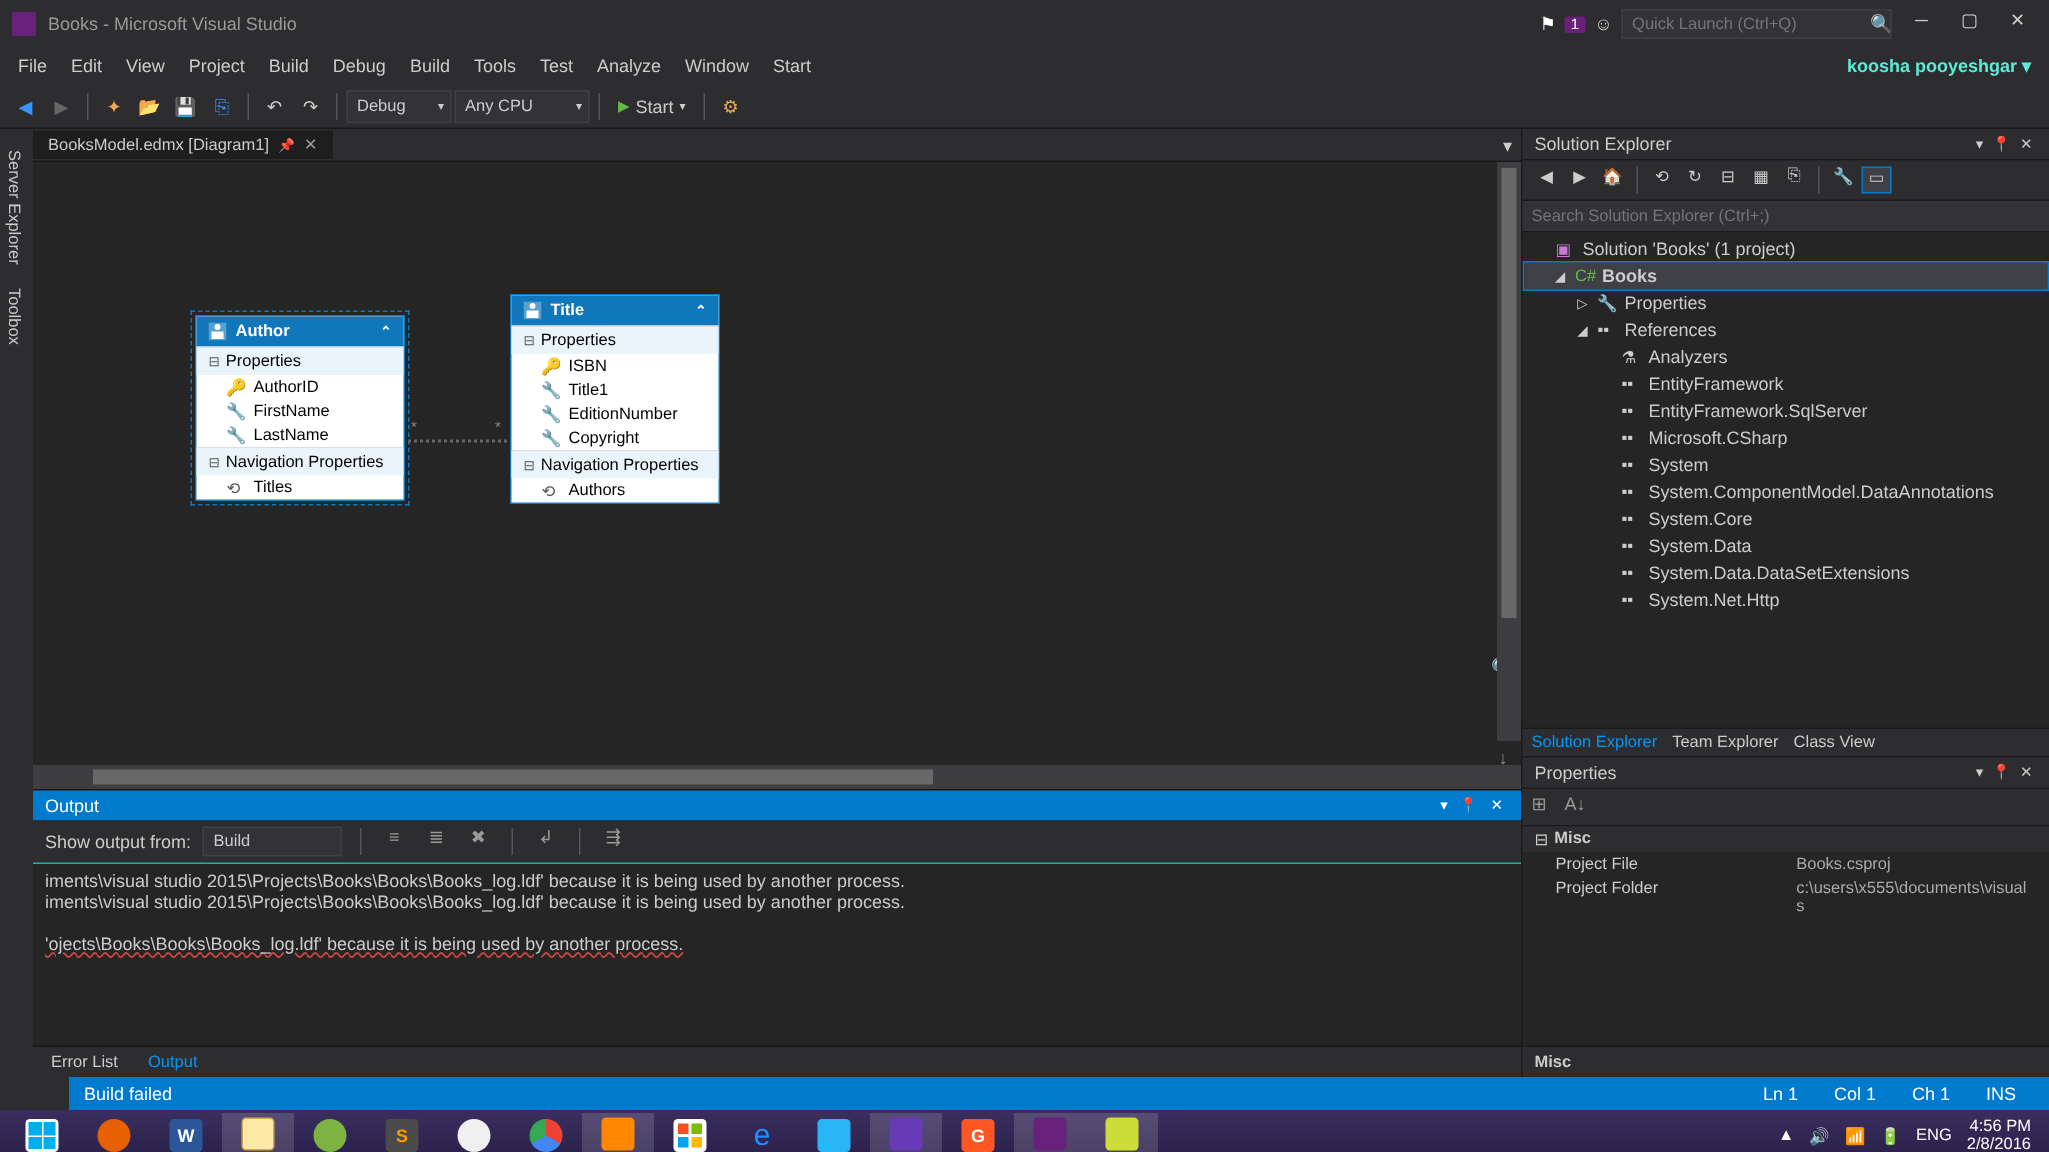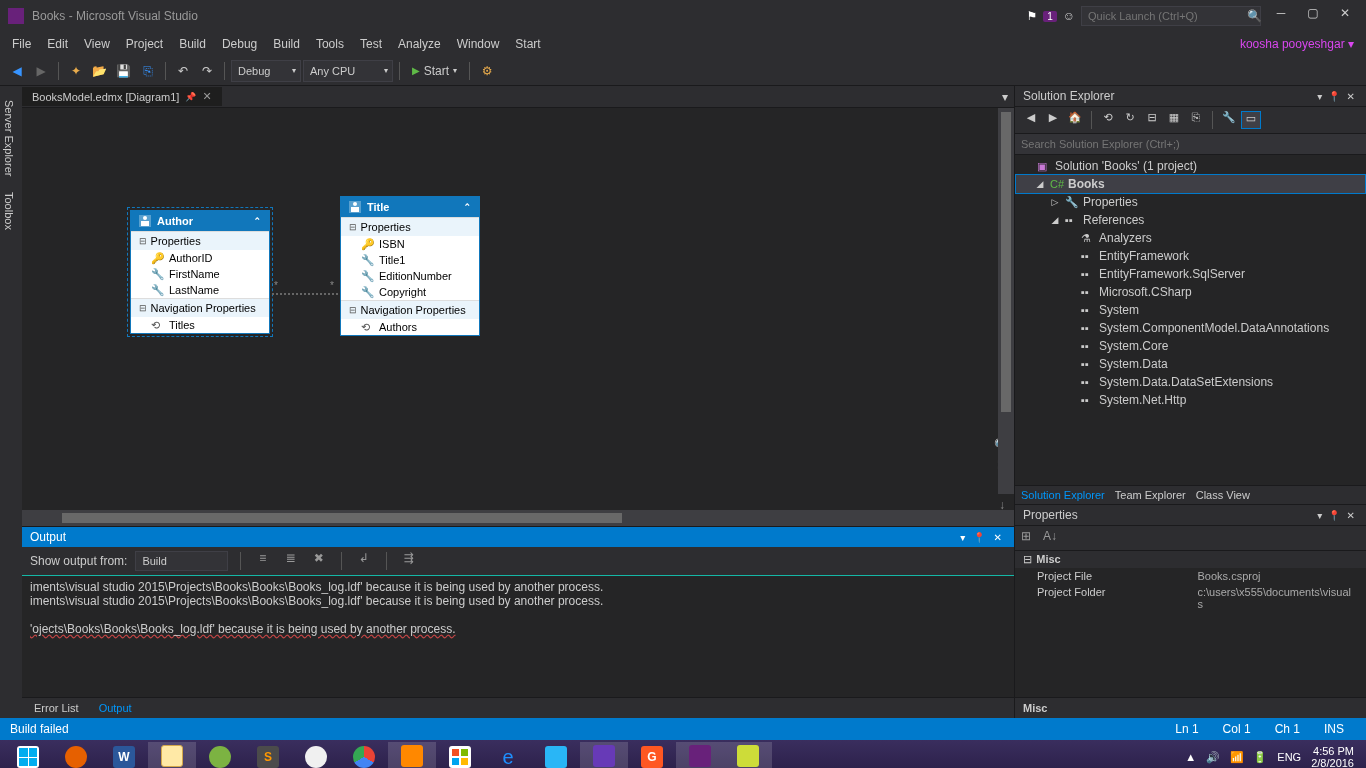--- a/index.html
+++ b/index.html
@@ -11,21 +11,21 @@
 .title-bar .title { flex: 1; color: #999; }
 .title-bar .right { display: flex; align-items: center; gap: 6px; }
 .notif-badge { background: #68217a; color: #fff; padding: 0 4px; font-size: 10px; border-radius: 2px; }
 .quick-launch { background: #333337; border: 1px solid #3f3f46; color: #999; padding: 2px 20px 2px 6px; width: 180px; height: 20px; font-size: 11px; }
 .win-btn { width: 26px; height: 20px; text-align: center; color: #ccc; cursor: pointer; }
 
 
 .menu-bar { height: 24px; background: #2d2d30; display: flex; align-items: center; padding: 0 4px; }
 .menu-bar .item { padding: 3px 8px; color: #ccc; cursor: pointer; }
 .menu-bar .spacer { flex: 1; }
-.menu-bar .user { color: #d946ef; padding: 3px 8px; }
+.menu-bar .user { color: #5eead4; padding: 3px 8px; font-weight: bold; }
 
 
 .toolbar { height: 30px; background: #2d2d30; border-bottom: 1px solid #1a1a1c; display: flex; align-items: center; padding: 0 6px; gap: 2px; }
 .tb-btn { width: 22px; height: 22px; display: flex; align-items: center; justify-content: center; cursor: pointer; color: #ccc; }
 .tb-sep { width: 1px; height: 18px; background: #555; margin: 0 4px; }
 .tb-drop { background: #333337; border: 1px solid #3f3f46; color: #ccc; padding: 2px 16px 2px 6px; height: 22px; font-size: 11px; display: flex; align-items: center; position: relative; }
 .tb-drop::after { content: '▾'; position: absolute; right: 4px; font-size: 8px; }
 .start-btn { display: flex; align-items: center; gap: 4px; color: #ccc; padding: 2px 6px; height: 22px; }
 .start-btn .tri { color: #5fba47; font-size: 10px; }
 
@@ -108,21 +108,21 @@
 .props-tb { background: #2d2d30; padding: 3px 6px; display: flex; gap: 4px; border-bottom: 1px solid #1a1a1c; }
 .props-tb .pb { width: 18px; height: 18px; color: #999; cursor: pointer; }
 .props-body { flex: 1; background: #252526; }
 .props-cat { background: #2d2d30; padding: 2px 8px; font-size: 11px; display: flex; gap: 4px; }
 .props-row { display: flex; padding: 2px 8px; font-size: 11px; }
 .props-row .k { flex: 1; padding-left: 14px; }
 .props-row .v { flex: 1; color: #aaa; }
 .props-desc { background: #2d2d30; padding: 4px 8px; font-size: 11px; border-top: 1px solid #1a1a1c; }
 
 
-.status-bar { height: 22px; background: #007acc; display: flex; align-items: center; padding: 0 10px; color: #fff; font-size: 12px; }
+.status-bar { height: 22px; background: #007acc; display: flex; align-items: center; padding: 0 10px; color: #fff; font-size: 12px; margin-left: 46px; }
 .status-bar .spacer { flex: 1; }
 .status-bar .it { padding: 0 12px; }
 
 
 .taskbar { height: 34px; background: linear-gradient(#3a2e5e, #2a1f48); display: flex; align-items: center; padding: 0 4px; }
 .taskbar .tk { width: 48px; height: 30px; display: flex; align-items: center; justify-content: center; cursor: pointer; }
 .taskbar .tk.active { background: rgba(255,255,255,0.15); border-bottom: 2px solid #8fb8ff; }
 .taskbar .spacer { flex: 1; }
 .taskbar .tray { display: flex; align-items: center; gap: 10px; color: #fff; font-size: 11px; padding-right: 8px; }
 .taskbar .clock { text-align: right; line-height: 1.1; }

